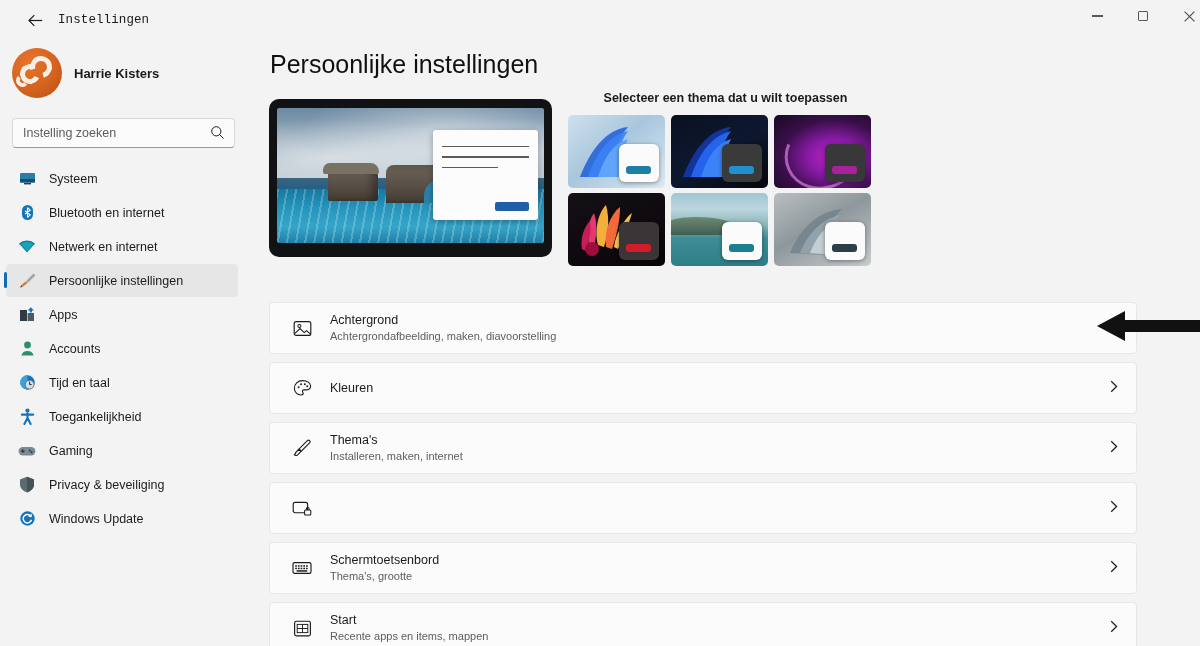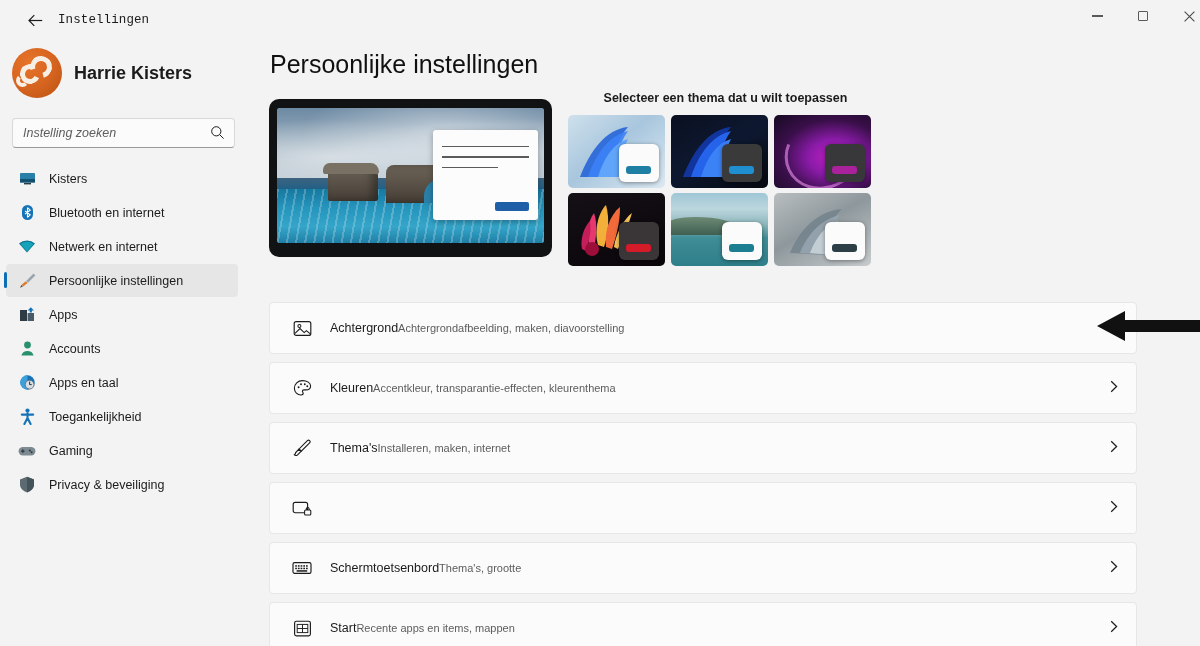--- a/index.html
+++ b/index.html
@@ -68,37 +68,37 @@
     position:absolute; left: 18px; top: 8px; width: 22px; height: 22px;
     border: 5px solid #f7eee4; border-radius: 50%;
     border-bottom-color: transparent; transform: rotate(30deg);
   }
   .avatar .g3 {
     position:absolute; left: 4px; top: 26px; width: 13px; height: 13px;
     border: 4px solid #f7eee4; border-radius: 50%;
     border-top-color: transparent; border-right-color: transparent;
   }
   .profile-name {
-    font-size: 18px; font-weight: bold; color: #1b1b1b; margin-left: 12px;
+    font-size: 13px; font-weight: bold; color: #1b1b1b; margin-left: 12px;
   }
   .searchbox {
     position: relative;
     margin: 20px 0 0 12px;
     width: 223px; height: 30px;
     background: #fbfbfb;
     border: 1px solid #d8d8d8;
     border-bottom: 1px solid #9a9a9a;
     border-radius: 4px;
     display: flex; align-items: center;
   }
   .searchbox input {
     border: none; outline: none; background: transparent;
     font-family: "Liberation Sans", sans-serif;
     font-size: 12.5px; color: #1b1b1b;
-    padding-left: 10px; width: 185px; font-style: italic;
+    padding-left: 10px; width: 185px;
   }
   .searchbox input::placeholder { color: #5d5d5d; }
   .search-icon { position: absolute; right: 9px; top: 6px; }
 
   .navlist { margin-top: 14px; }
   .navitem {
     position: relative;
     display: flex; align-items: center;
     height: 33px; margin: 1px 10px 1px 6px;
     border-radius: 4px;
@@ -252,21 +252,21 @@
     border: 1px solid #e7e7e7;
     border-radius: 4px;
     display: flex; align-items: center;
     cursor: pointer;
   }
   .row .ricon {
     width: 20px; height: 20px; margin-left: 22px; margin-right: 18px;
     display:flex; align-items:center; justify-content:center; flex:none;
     color: #1b1b1b;
   }
-  .row .rtext { display: flex; flex-direction: row; justify-content: center; }
+  .row .rtext { display: flex; flex-direction: column; justify-content: center; }
   .row .rtitle { font-size: 12.5px; color: #1b1b1b; line-height: 16px; }
   .row .rsub { font-size: 11px; color: #5d5d5d; line-height: 15px; margin-top: 1px; }
   .row .chev {
     position: absolute; right: 18px; top: 50%; transform: translateY(-50%);
     color: #1b1b1b;
   }
 
   
   .anno-arrow {
     position: absolute; left: 1095px; top: 306px;
@@ -326,21 +326,21 @@
     <div class="navlist">
 
       <div class="navitem">
         <span class="nicon">
           <svg width="17" height="17" viewBox="0 0 17 17">
             <rect x="1" y="3" width="15" height="9.5" rx="1" fill="#2a7fa8"></rect>
             <rect x="1" y="9" width="15" height="3.5" fill="#134f6e"></rect>
             <rect x="5" y="13" width="7" height="1.4" fill="#2a3b44"></rect>
           </svg>
         </span>
-        <span class="nlabel">Kisters</span>
+        <span class="nlabel">Systeem</span>
       </div>
 
       <div class="navitem">
         <span class="nicon">
           <svg width="17" height="17" viewBox="0 0 17 17">
             <rect x="3" y="1" width="11" height="15" rx="5.5" fill="#1673b8"></rect>
             <path d="M8.5 3.6 v9.8 M8.5 3.6 L11.2 6.1 L6 10 M8.5 13.4 L11.2 10.9 L6 7" stroke="#fff" stroke-width="1.1" fill="none"></path>
           </svg>
         </span>
         <span class="nlabel">Bluetooth en internet</span>
@@ -390,21 +390,21 @@
 
       <div class="navitem">
         <span class="nicon">
           <svg width="17" height="17" viewBox="0 0 17 17">
             <circle cx="8.5" cy="8.5" r="7.2" fill="#1673b8"></circle>
             <path d="M8.5 1.3 A7.2 7.2 0 0 0 8.5 15.7 Z" fill="#3ba0dc"></path>
             <circle cx="10.6" cy="10.6" r="4.4" fill="#d6dde2" stroke="#55636c" stroke-width=".8"></circle>
             <path d="M10.6 7.6 V10.6 H12.7" stroke="#25313a" stroke-width="1" fill="none"></path>
           </svg>
         </span>
-        <span class="nlabel">Apps en taal</span>
+        <span class="nlabel">Tijd en taal</span>
       </div>
 
       <div class="navitem">
         <span class="nicon">
           <svg width="17" height="17" viewBox="0 0 17 17">
             <circle cx="8.5" cy="2.6" r="2.1" fill="#1673b8"></circle>
             <path d="M8.5 5.2 L8.5 10 M2.8 6.6 L14.2 6.6 M8.5 10 L5.4 16 M8.5 10 L11.6 16" stroke="#1673b8" stroke-width="2.1" fill="none" stroke-linecap="round"></path>
           </svg>
         </span>
         <span class="nlabel">Toegankelijkheid</span>
@@ -426,20 +426,30 @@
       <div class="navitem">
         <span class="nicon">
           <svg width="16" height="17" viewBox="0 0 16 17">
             <path d="M8 0.8 L15 3.4 V8.6 C15 12.4 11.8 15.3 8 16.4 C4.2 15.3 1 12.4 1 8.6 V3.4 Z" fill="#5c6a72"></path>
             <path d="M8 0.8 L15 3.4 V8.6 C15 12.4 11.8 15.3 8 16.4 Z" fill="#44525a"></path>
           </svg>
         </span>
         <span class="nlabel">Privacy &amp; beveiliging</span>
       </div>
 
+      <div class="navitem">
+        <span class="nicon">
+          <svg width="17" height="17" viewBox="0 0 17 17">
+            <circle cx="8.5" cy="8.5" r="7.2" fill="#1673b8"></circle>
+            <path d="M12 6.6 A4.2 4.2 0 1 0 12.4 9.8" fill="none" stroke="#fff" stroke-width="1.5"></path>
+            <path d="M12.8 3.6 L12.6 7.2 L9.2 6.7 Z" fill="#fff"></path>
+          </svg>
+        </span>
+        <span class="nlabel">Windows Update</span>
+      </div>
 
     </div>
   </div>
 
   <div class="content">
 
     <h1 class="page-title">Persoonlijke instellingen</h1>
 
     <div class="toprow">
 
@@ -554,21 +564,20 @@
           <svg width="19" height="19" viewBox="0 0 19 19">
             <path d="M9.5 1.6 C4.8 1.6 1.4 5 1.4 9.3 C1.4 13.2 4.4 16 8 16 C9.6 16 10.2 15.1 10.2 14.3 C10.2 13.4 9.4 13 9.4 12.2 C9.4 11.4 10.1 10.9 11 10.9 H13 C15.7 10.9 17.6 9.2 17.6 7 C17.6 3.9 14 1.6 9.5 1.6 Z" fill="none" stroke="#1b1b1b" stroke-width="1.1"></path>
             <circle cx="5.6" cy="8.3" r=".95" fill="#1b1b1b"></circle>
             <circle cx="8" cy="5.3" r=".95" fill="#1b1b1b"></circle>
             <circle cx="11.8" cy="5.2" r=".95" fill="#1b1b1b"></circle>
             <circle cx="14.3" cy="7.3" r=".95" fill="#1b1b1b"></circle>
           </svg>
         </span>
         <span class="rtext">
           <span class="rtitle">Kleuren</span>
-          <span class="rsub">Accentkleur, transparantie-effecten, kleurenthema</span>
         </span>
         <span class="chev">
           <svg width="8" height="13" viewBox="0 0 8 13">
               <path d="M1.2 1.2 L6.6 6.5 L1.2 11.8" fill="none" stroke="#1b1b1b" stroke-width="1.25"></path>
             </svg>
         </span>
       </div>
 
       <div class="row">
         <span class="ricon">

